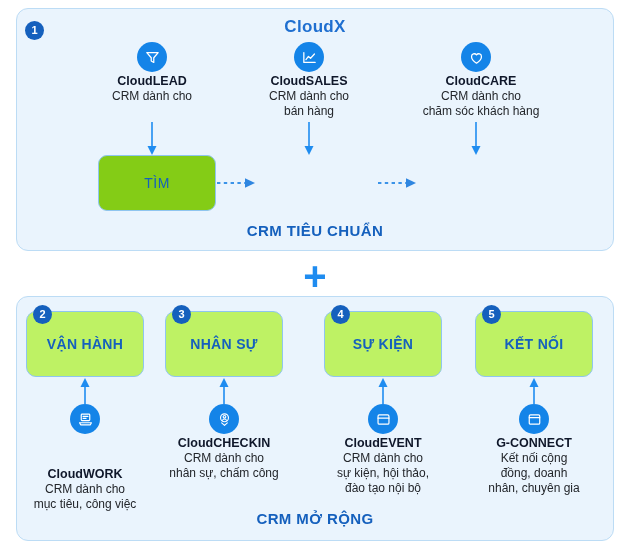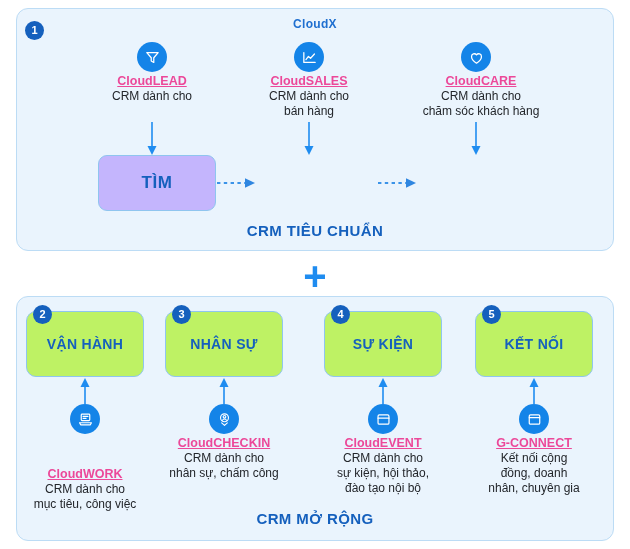--- a/index.html
+++ b/index.html
@@ -40,21 +40,21 @@
     line-height: 1;
     z-index: 6;
   }
 
   
   .section-title {
     position: absolute;
     width: 100%;
     text-align: center;
     color: #1f6fd0;
-    font-size: 12px;
+    font-size: 17px;
     font-weight: bold;
     letter-spacing: .3px;
   }
   .footer-title {
     position: absolute;
     width: 100%;
     text-align: center;
     color: #1560bd;
     font-size: 15px;
     font-weight: bold;
@@ -72,45 +72,44 @@
     justify-content: center;
   }
   .icon-circle svg { display: block; }
 
   
   .product {
     position: absolute;
     text-align: center;
   }
   .product .pname {
-    color: #ec4899;
+    color: #0f172a;
     font-size: 12.5px;
     font-weight: bold;
     line-height: 15px;
     white-space: nowrap;
-    text-decoration: underline;
   }
   .product .pdesc {
     color: #23262b;
     font-size: 12px;
     line-height: 15px;
   }
 
   
   .stage-box {
     position: absolute;
-    background: #c4b5fd;
+    background: #84cc16;
     border: 1.1px solid #8fc5ef;
     border-radius: 9px;
     display: flex;
     align-items: center;
     justify-content: center;
     color: #1560bd;
-    font-size: 17px;
-    font-weight: bold;
+    font-size: 14px;
+    font-weight: normal;
     letter-spacing: .5px;
   }
 
   
   .module-card {
     position: absolute;
     background: #bef264;
     border: 1.1px solid #8fc5ef;
     border-radius: 10px;
     display: flex;

